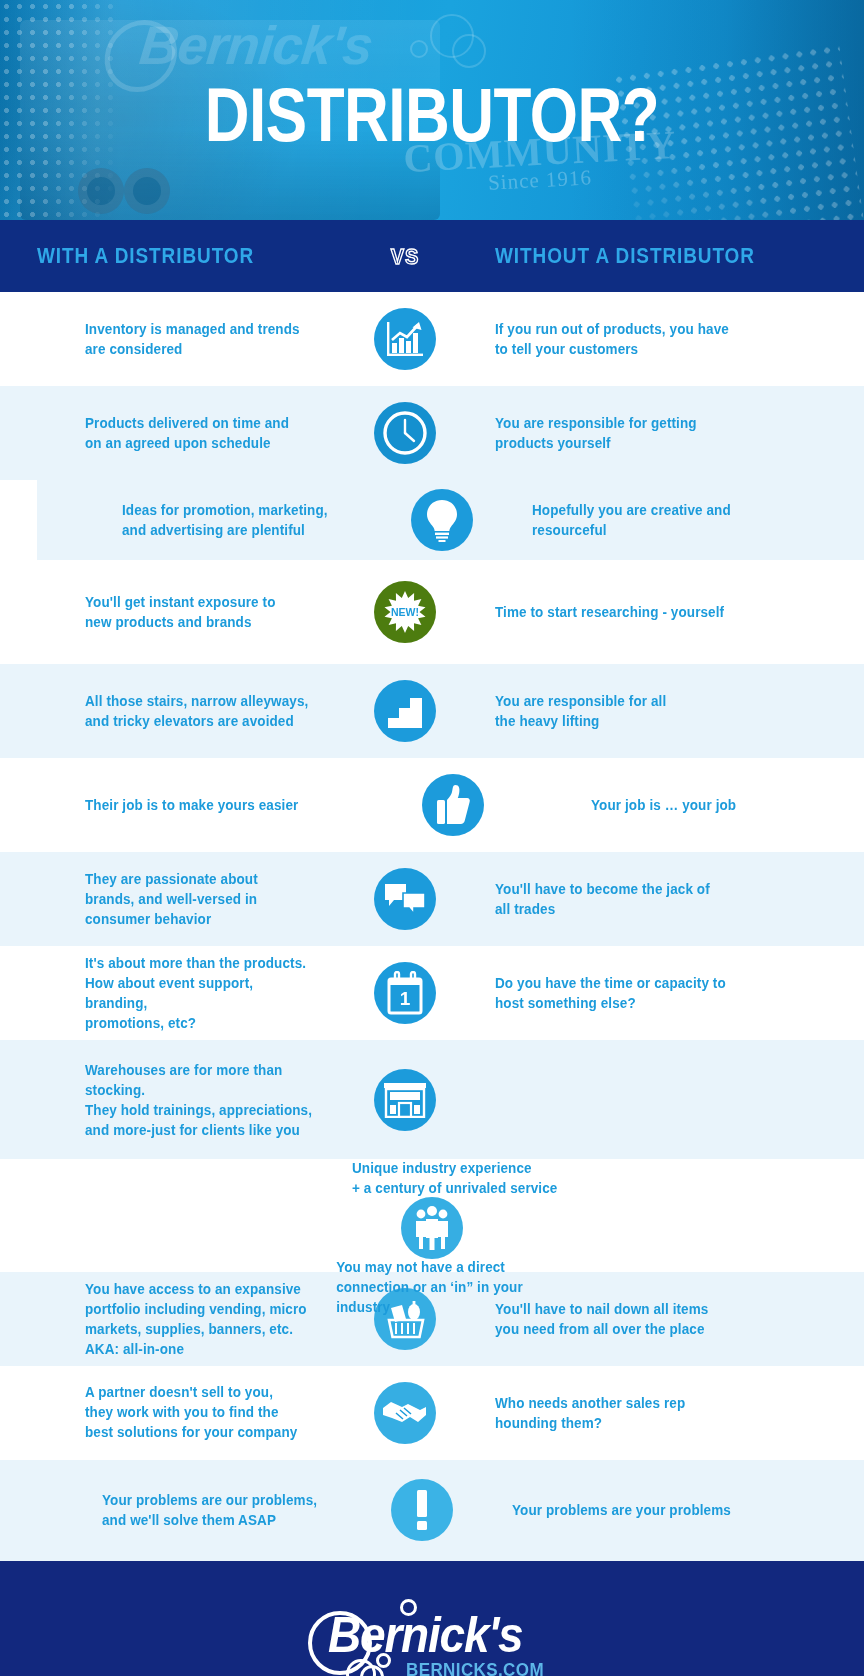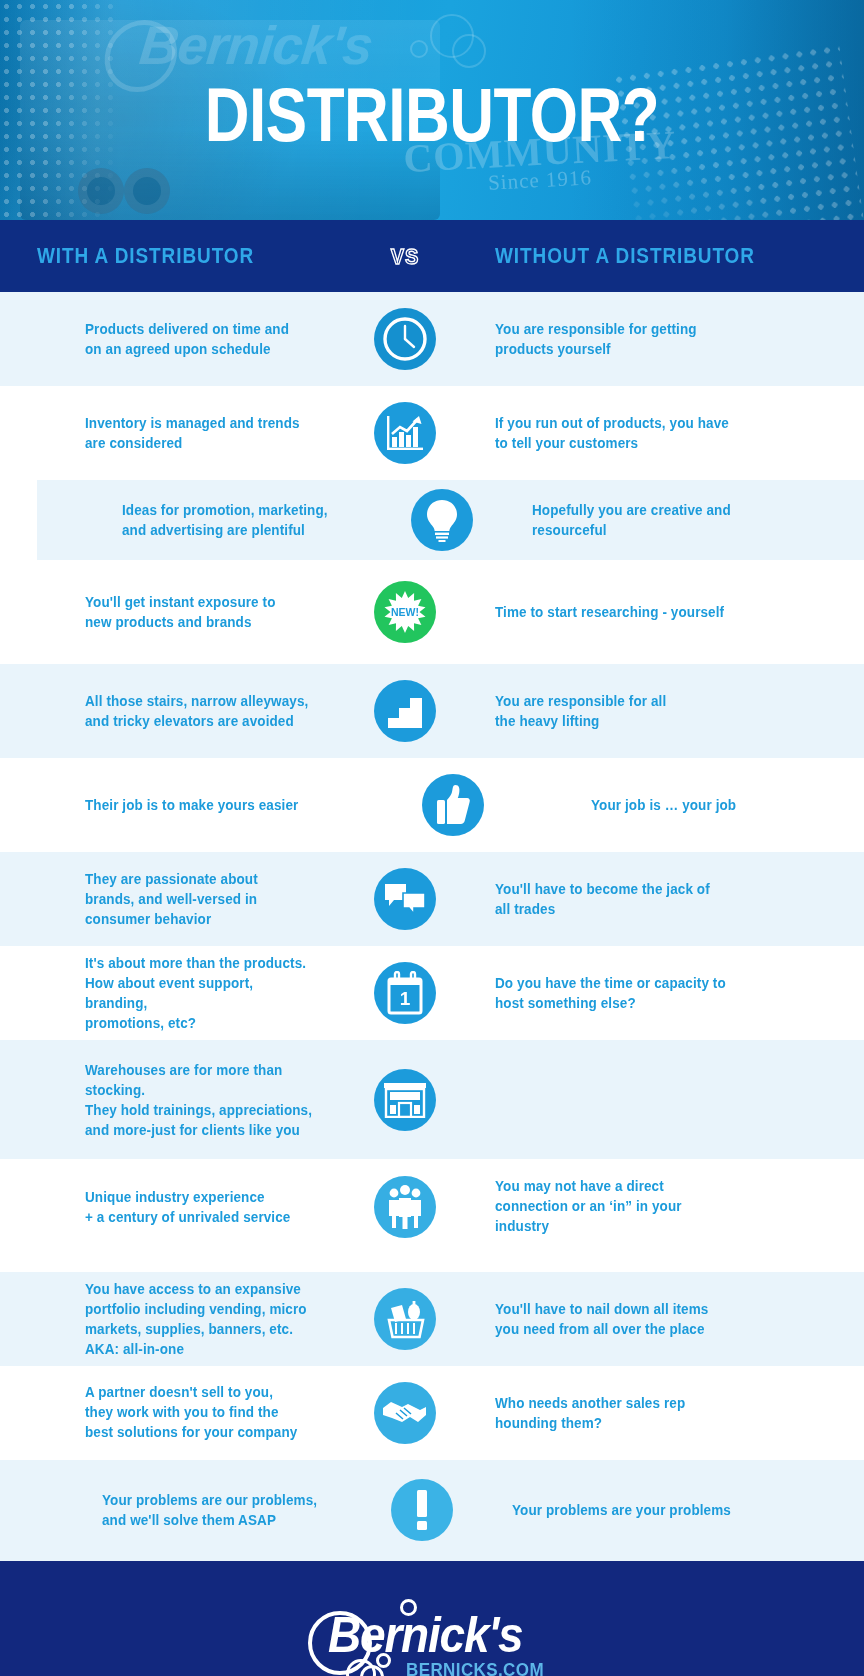--- a/index.html
+++ b/index.html
@@ -221,39 +221,20 @@
     </div>
     <div class="c-mid">
       <span class="vs">VS</span>
     </div>
     <div class="c-right">
       <span class="colhead">WITHOUT A DISTRIBUTOR</span>
     </div>
   </div>
 
   <div class="rows" id="rows-container">
-      <div class="row alt" style="height: 94.08px;">
-        <div class="cell cell-left">
-          <span class="txt">Products delivered on time and
-on an agreed upon schedule</span>
-        </div>
-        <div class="cell cell-icon">
-          <div class="icon-circle" style="background: rgb(21, 144, 207);">
-            <svg width="46" height="46" viewBox="0 0 46 46">
-        <circle cx="23" cy="23" r="20" fill="none" stroke="white" stroke-width="3.4"></circle>
-        <line x1="23" y1="23" x2="23" y2="10" stroke="white" stroke-width="2.4" stroke-linecap="round"></line>
-        <line x1="23" y1="23" x2="32" y2="31" stroke="white" stroke-width="2.4" stroke-linecap="round"></line>
-      </svg>
-          </div>
-        </div>
-        <div class="cell cell-right">
-          <span class="txt">You are responsible for getting
-products yourself</span>
-        </div>
-      </div>
       <div class="row" style="height: 94.08px;">
         <div class="cell cell-left">
           <span class="txt">Inventory is managed and trends
 are considered</span>
         </div>
         <div class="cell cell-icon">
           <div class="icon-circle" style="background: rgb(28, 155, 219);">
             <svg width="40" height="40" viewBox="0 0 40 40">
         <rect x="2" y="3" width="2.4" height="34" fill="white"></rect>
         <rect x="2" y="34.6" width="36" height="2.4" fill="white"></rect>
@@ -264,20 +245,39 @@
         <polyline points="7,21 15,14 22,18 33,6" fill="none" stroke="white" stroke-width="2.6"></polyline>
         <polygon points="34,3 36.5,11 27.5,8.5" fill="white"></polygon>
       </svg>
           </div>
         </div>
         <div class="cell cell-right">
           <span class="txt">If you run out of products, you have
 to tell your customers</span>
         </div>
       </div>
+      <div class="row alt" style="height: 94.08px;">
+        <div class="cell cell-left">
+          <span class="txt">Products delivered on time and
+on an agreed upon schedule</span>
+        </div>
+        <div class="cell cell-icon">
+          <div class="icon-circle" style="background: rgb(21, 144, 207);">
+            <svg width="46" height="46" viewBox="0 0 46 46">
+        <circle cx="23" cy="23" r="20" fill="none" stroke="white" stroke-width="3.4"></circle>
+        <line x1="23" y1="23" x2="23" y2="10" stroke="white" stroke-width="2.4" stroke-linecap="round"></line>
+        <line x1="23" y1="23" x2="32" y2="31" stroke="white" stroke-width="2.4" stroke-linecap="round"></line>
+      </svg>
+          </div>
+        </div>
+        <div class="cell cell-right">
+          <span class="txt">You are responsible for getting
+products yourself</span>
+        </div>
+      </div>
       <div class="row alt" style="height: 80px; margin-left: 37px;">
         <div class="cell cell-left">
           <span class="txt">Ideas for promotion, marketing,
 and advertising are plentiful</span>
         </div>
         <div class="cell cell-icon">
           <div class="icon-circle" style="background: rgb(28, 155, 219);">
             <svg width="36" height="44" viewBox="0 0 36 44">
         <path d="M18 2 C9 2 3 8.6 3 16.5 C3 22 6.6 25.6 8.8 28.4 C10.2 30.2 10.6 31.4 10.6 33 L25.4 33 C25.4 31.4 25.8 30.2 27.2 28.4 C29.4 25.6 33 22 33 16.5 C33 8.6 27 2 18 2 Z" fill="white"></path>
         <rect x="11" y="34.6" width="14" height="2.4" fill="white"></rect>
@@ -290,21 +290,21 @@
           <span class="txt">Hopefully you are creative and
 resourceful</span>
         </div>
       </div>
       <div class="row" style="height: 104px;">
         <div class="cell cell-left">
           <span class="txt">You'll get instant exposure to
 new products and brands</span>
         </div>
         <div class="cell cell-icon">
-          <div class="icon-circle" style="background: #22c55e; justify-content: center;">
+          <div class="icon-circle" style="background: #4d7c0f; justify-content: center;">
             <svg width="46" height="46" viewBox="0 0 46 46">
           <polygon points="23.0,2.0 26.2,8.9 32.1,4.1 32.0,11.7 39.4,9.9 36.1,16.7 43.5,18.3 37.5,23.0 43.5,27.7 36.1,29.3 39.4,36.1 32.0,34.3 32.1,41.9 26.2,37.1 23.0,44.0 19.8,37.1 13.9,41.9 14.0,34.3 6.6,36.1 9.9,29.3 2.5,27.7 8.5,23.0 2.5,18.3 9.9,16.7 6.6,9.9 14.0,11.7 13.9,4.1 19.8,8.9" fill="white"></polygon>
           <text x="23" y="27" text-anchor="middle" font-family="Liberation Sans, sans-serif" font-size="10.5" font-weight="bold" fill="#1c9bdb">NEW!</text>
         </svg>
           </div>
         </div>
         <div class="cell cell-right">
           <span class="txt">Time to start researching - yourself</span>
         </div>
       </div>
@@ -394,21 +394,21 @@
         <rect x="1" y="1" width="42" height="5" fill="white"></rect>
         <rect x="3" y="7" width="38" height="28" fill="none" stroke="white" stroke-width="2.4"></rect>
         <rect x="7" y="10" width="30" height="8" fill="white"></rect>
         <rect x="7" y="23" width="6" height="9" fill="white"></rect>
         <rect x="31" y="23" width="6" height="9" fill="white"></rect>
         <rect x="16" y="21" width="12" height="14" fill="none" stroke="white" stroke-width="2.2"></rect>
       </svg>
           </div>
         </div>
       </div>
-      <div class="row" style="height: 94.08px;">
+      <div class="row" style="height: 94.08px; flex-direction: column;">
         <div class="cell cell-left">
           <span class="txt">Unique industry experience
 + a century of unrivaled service</span>
         </div>
         <div class="cell cell-icon">
           <div class="icon-circle" style="background: rgb(54, 174, 227);">
             <svg width="40" height="44" viewBox="0 0 40 44">
         <circle cx="9" cy="8" r="4.4" fill="white"></circle>
         <path d="M4 15 h10 v16 h-3 v12 h-4 v-12 h-3 z" fill="white"></path>
         <circle cx="31" cy="8" r="4.4" fill="white"></circle>

